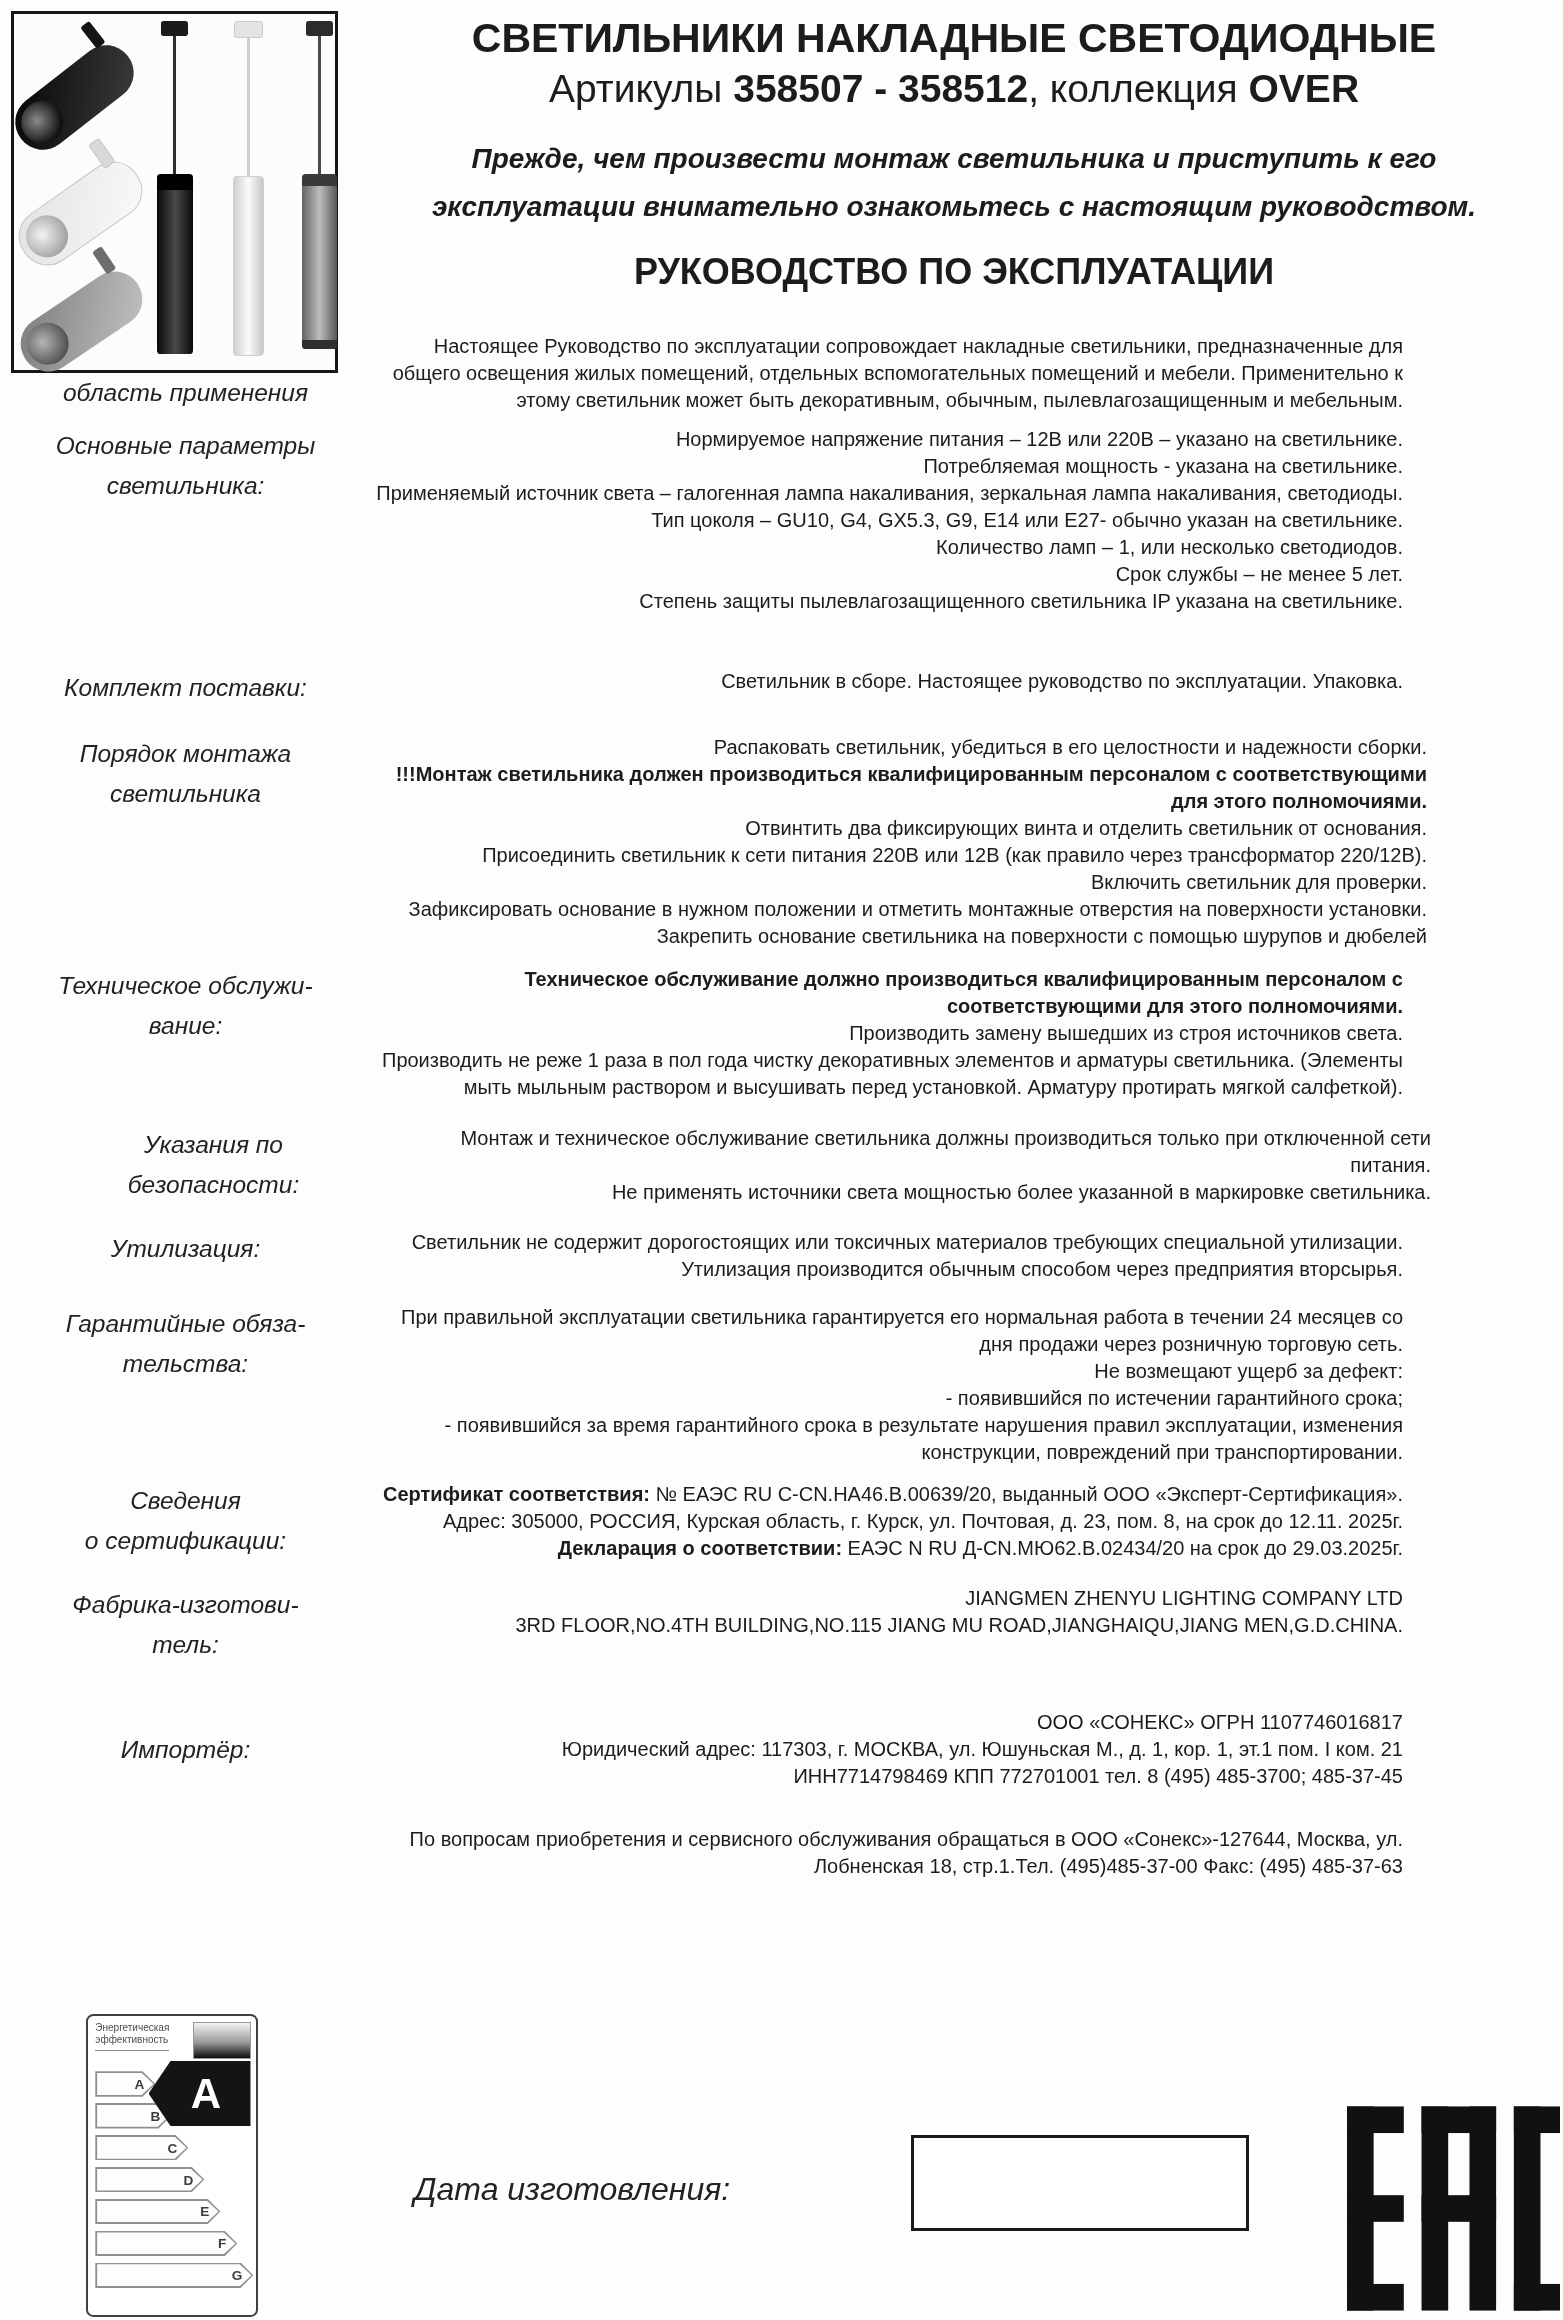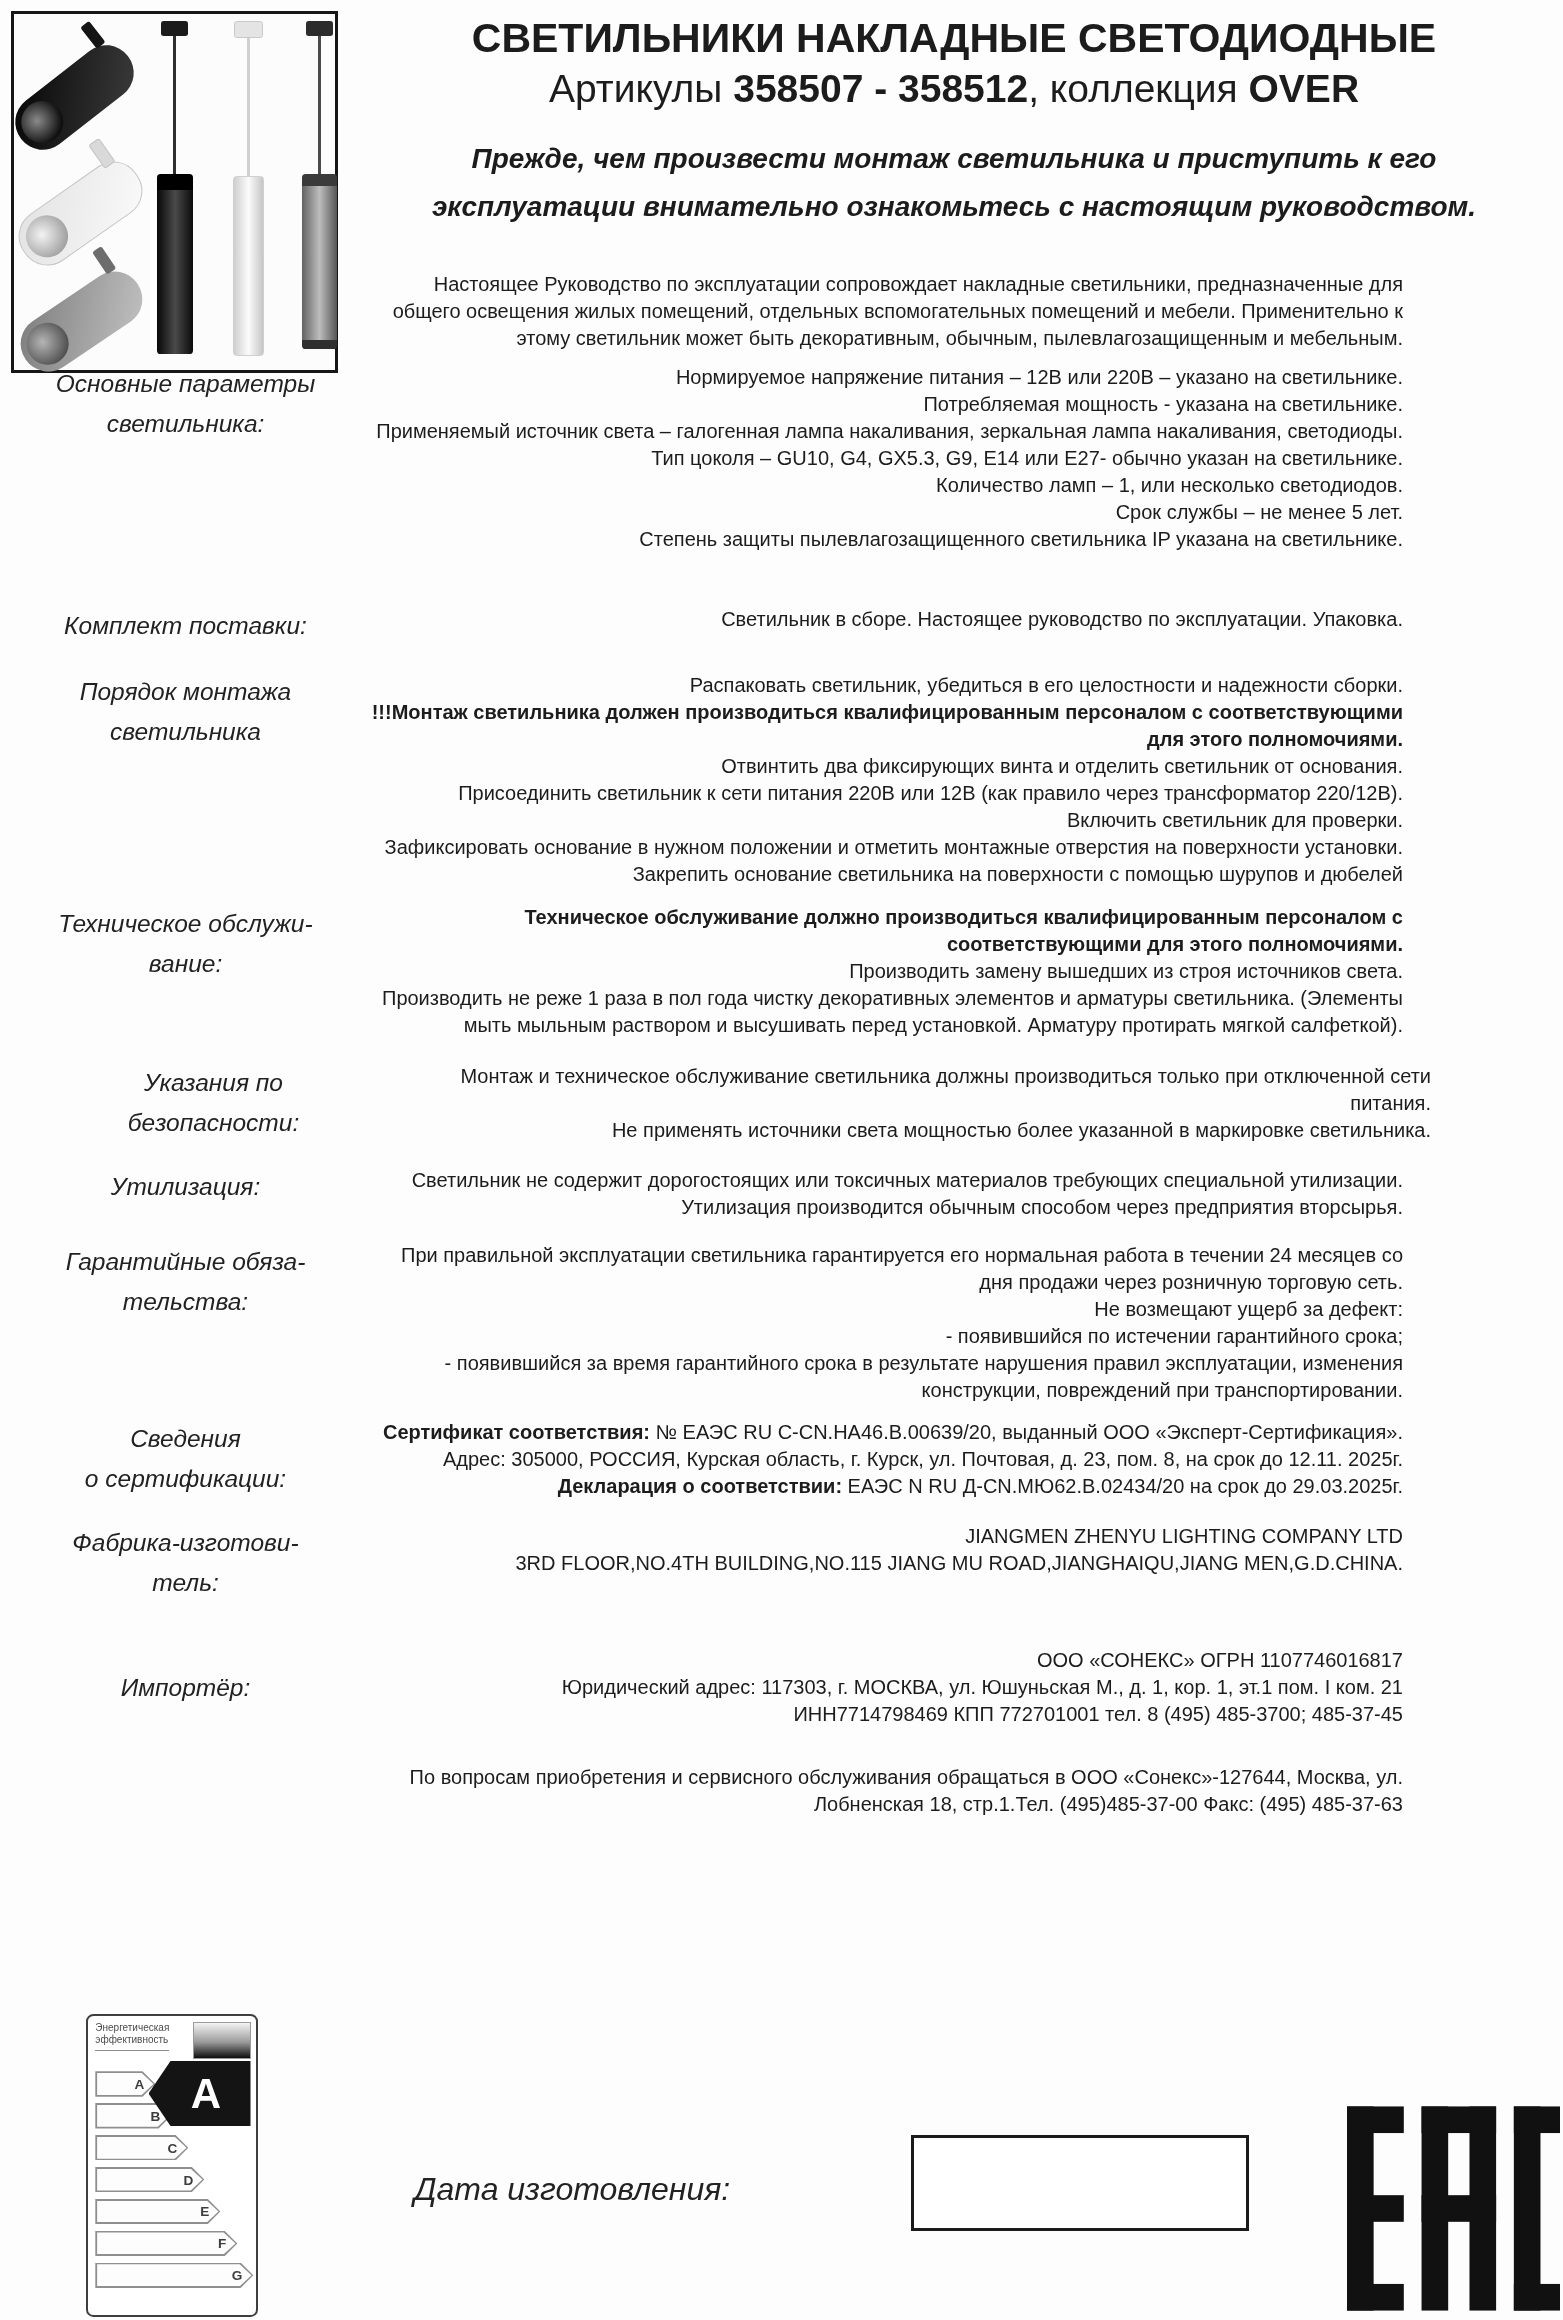--- a/index.html
+++ b/index.html
@@ -65,21 +65,21 @@
     width:371px;flex:0 0 371px;box-sizing:border-box;padding:0 12.7px;
     text-align:center;font-style:italic;font-size:24.5px;line-height:40px;color:#222;
   }
   .rcol{width:1032px;flex:0 0 1032px;font-size:20px;line-height:27px;text-align:right;}
   .para{margin:0;}
   .para.bold{font-weight:bold;}
   .para b{font-weight:bold;}
   .row:nth-of-type(1){margin-top:0px;}
   .row:nth-of-type(2){margin-top:12.7px;}
   .row:nth-of-type(3){margin-top:53px;}
-  .row:nth-of-type(4){margin-top:25.5px;}
+  .row:nth-of-type(4){margin-top:25.5px;gap:24px;}
   .row:nth-of-type(5){margin-top:16.4px;}
   .row:nth-of-type(6){margin-top:23.6px;padding-left:28px;}
   .row:nth-of-type(7){margin-top:23.6px;}
   .row:nth-of-type(8){margin-top:21px;}
   .row:nth-of-type(9){margin-top:14.5px;}
   .row:nth-of-type(10){margin-top:23.6px;}
   .row:nth-of-type(11){margin-top:44px;align-items:center;}
   .row:nth-of-type(12){margin-top:36px;}
 
   
@@ -148,20 +148,21 @@
         <div class="canopy"></div>
         <div class="rod"></div>
         <div class="tube"></div>
       </div>
   </div>
 
   <div class="header">
     <div class="title">СВЕТИЛЬНИКИ НАКЛАДНЫЕ СВЕТОДИОДНЫЕ</div>
     <div class="subtitle"><span>Артикулы </span><b>358507 - 358512</b><span>, коллекция </span><b>OVER</b></div>
     <div class="warning">Прежде, чем произвести монтаж светильника и приступить к его эксплуатации внимательно ознакомьтесь с настоящим руководством.</div>
+    <div class="manual-title">РУКОВОДСТВО ПО ЭКСПЛУАТАЦИИ</div>
   </div>
 
   <div class="sections" id="sections">
       <div class="row">
         <div class="lcol">Назначение и<br>область применения</div>
         <div class="rcol">
           <div class="para">Настоящее Руководство по эксплуатации сопровождает накладные светильники, предназначенные для общего освещения жилых помещений, отдельных вспомогательных помещений и мебели. Применительно к этому светильник может быть декоративным, обычным, пылевлагозащищенным и мебельным.</div>
         </div>
       </div>
       <div class="row">

